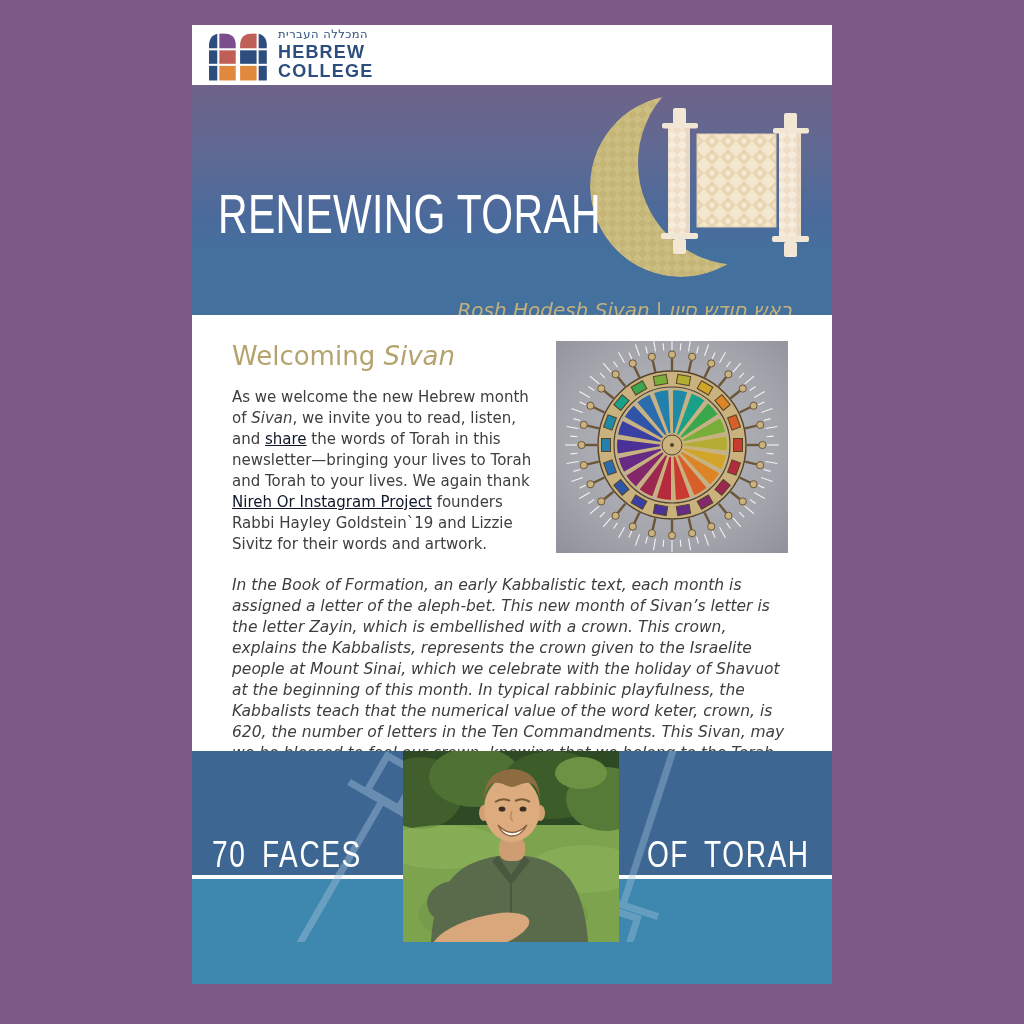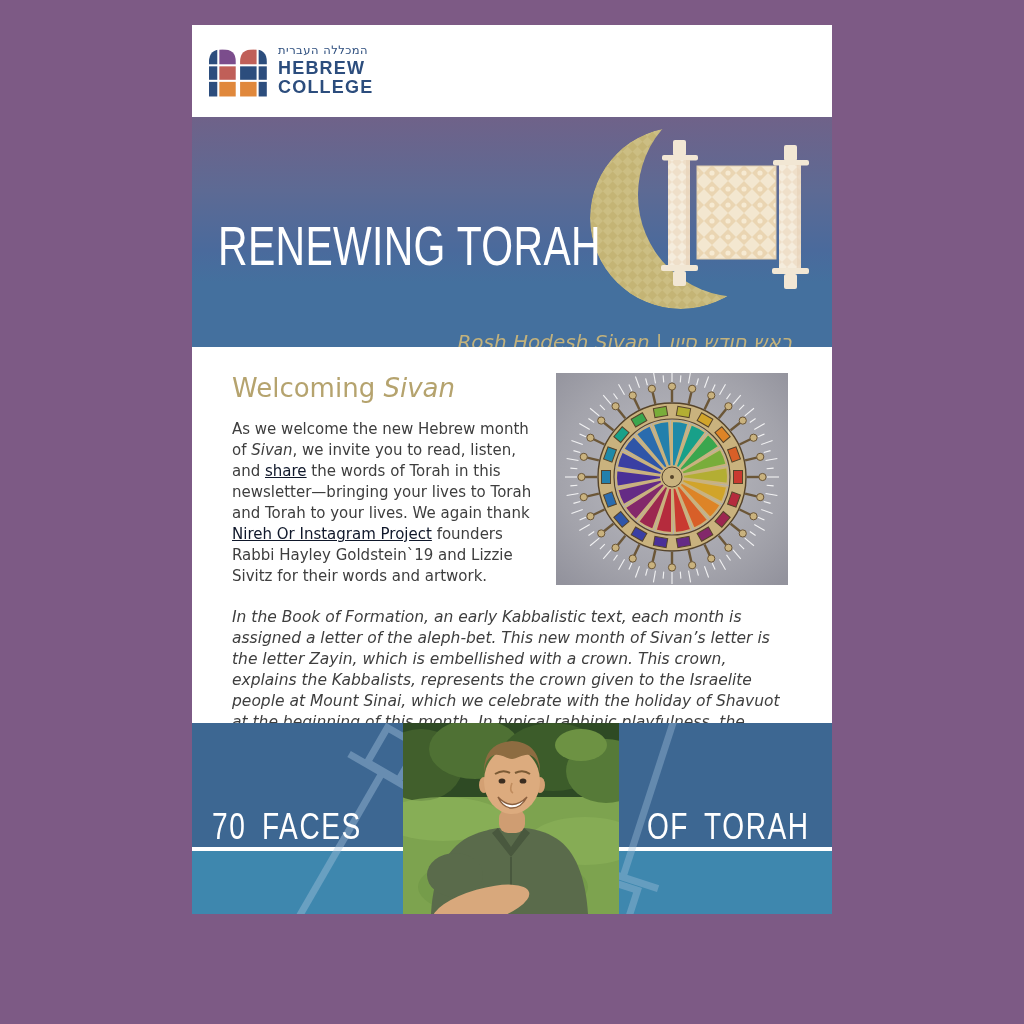--- a/index.html
+++ b/index.html
@@ -4,46 +4,46 @@
 <style>
   html,body{margin:0;padding:0;}
   body{
     width:1024px;height:1024px;position:relative;overflow:hidden;
     background:#7d5a85;
     font-family:"DejaVu Sans", sans-serif;
   }
   .email{position:absolute;left:192px;top:25px;width:640px;}
 
   
-  .header{background:#ffffff;height:92px;display:flex;align-items:center;padding-left:17px;box-sizing:border-box;}
+  .header{background:#ffffff;height:60px;display:flex;align-items:center;padding-left:17px;box-sizing:border-box;}
   .logo{display:flex;align-items:center;gap:9px;}
   .logo-txt{color:#2c4d7d;line-height:1;}
   .logo-heb{font-size:11.5px;letter-spacing:.5px;margin-bottom:2px;text-align:left;}
   .logo-name{font-family:"Liberation Sans",sans-serif;font-size:18px;font-weight:bold;letter-spacing:1.2px;line-height:19px;}
 
   
   .banner{position:relative;height:230px;overflow:hidden;
     background:linear-gradient(180deg,#6f6289 0%,#5d6a94 32%,#4a6a9c 58%,#44709e 72%,#44709e 100%);}
   .banner-art{position:absolute;left:0;top:0;pointer-events:none;}
   .banner-title{position:absolute;left:26px;top:101px;color:#ffffff;
     font-family:"Liberation Sans",sans-serif;font-size:56px;line-height:1;letter-spacing:.5px;
     white-space:nowrap;display:inline-block;transform:scaleX(.73);transform-origin:left center;}
   .banner-sub{position:absolute;right:40px;top:213px;font-size:20px;font-style:italic;color:#c3b27c;white-space:nowrap;}
   .banner-sub .div{font-style:normal;padding:0 6px;color:#c3b27c;}
 
   
-  .main{background:#ffffff;height:376px;box-sizing:border-box;padding:24px 44px 0 40px;overflow:hidden;color:#3e3e3e;}
+  .main{background:#ffffff;height:436px;box-sizing:border-box;padding:24px 44px 0 40px;overflow:hidden;color:#3e3e3e;}
   .artwork{float:right;width:232px;height:212px;margin:2px 0 10px 16px;}
   h1.welcome{margin:0 0 14px 0;font-weight:400;font-size:26px;line-height:34px;color:#b5a36e;}
   p.intro{margin:0;font-size:15px;line-height:21px;}
   p.intro a{color:#0f172a;text-decoration:underline;}
   p.kabbalah{clear:both;margin:20px 0 14px 0;font-style:italic;font-size:15.5px;line-height:21px;}
 
   
-  .footer{position:relative;height:191px;overflow:hidden;
+  .footer{position:relative;height:233px;overflow:hidden;
     background:linear-gradient(180deg,#3d6792 0,#3d6792 124px,#ffffff 124px,#ffffff 128px,#3e87ae 128px,#3e87ae 100%);padding-left:36px;}
   .footer svg.wm{position:absolute;left:0;top:0;}
   .photo{position:absolute;left:211px;top:0;width:216px;height:191px;}
   .f-label{position:absolute;top:87px;color:#ffffff;font-family:"Liberation Sans",sans-serif;
     font-size:36px;line-height:34px;letter-spacing:2px;word-spacing:8px;white-space:nowrap;}
   .f-left{left:20px;}
   .f-left .cond{display:inline-block;transform:scaleX(.78);transform-origin:left center;}
   .f-right{right:22px;}
   .f-right .cond{display:inline-block;transform:scaleX(.78);transform-origin:right center;}
 </style>

